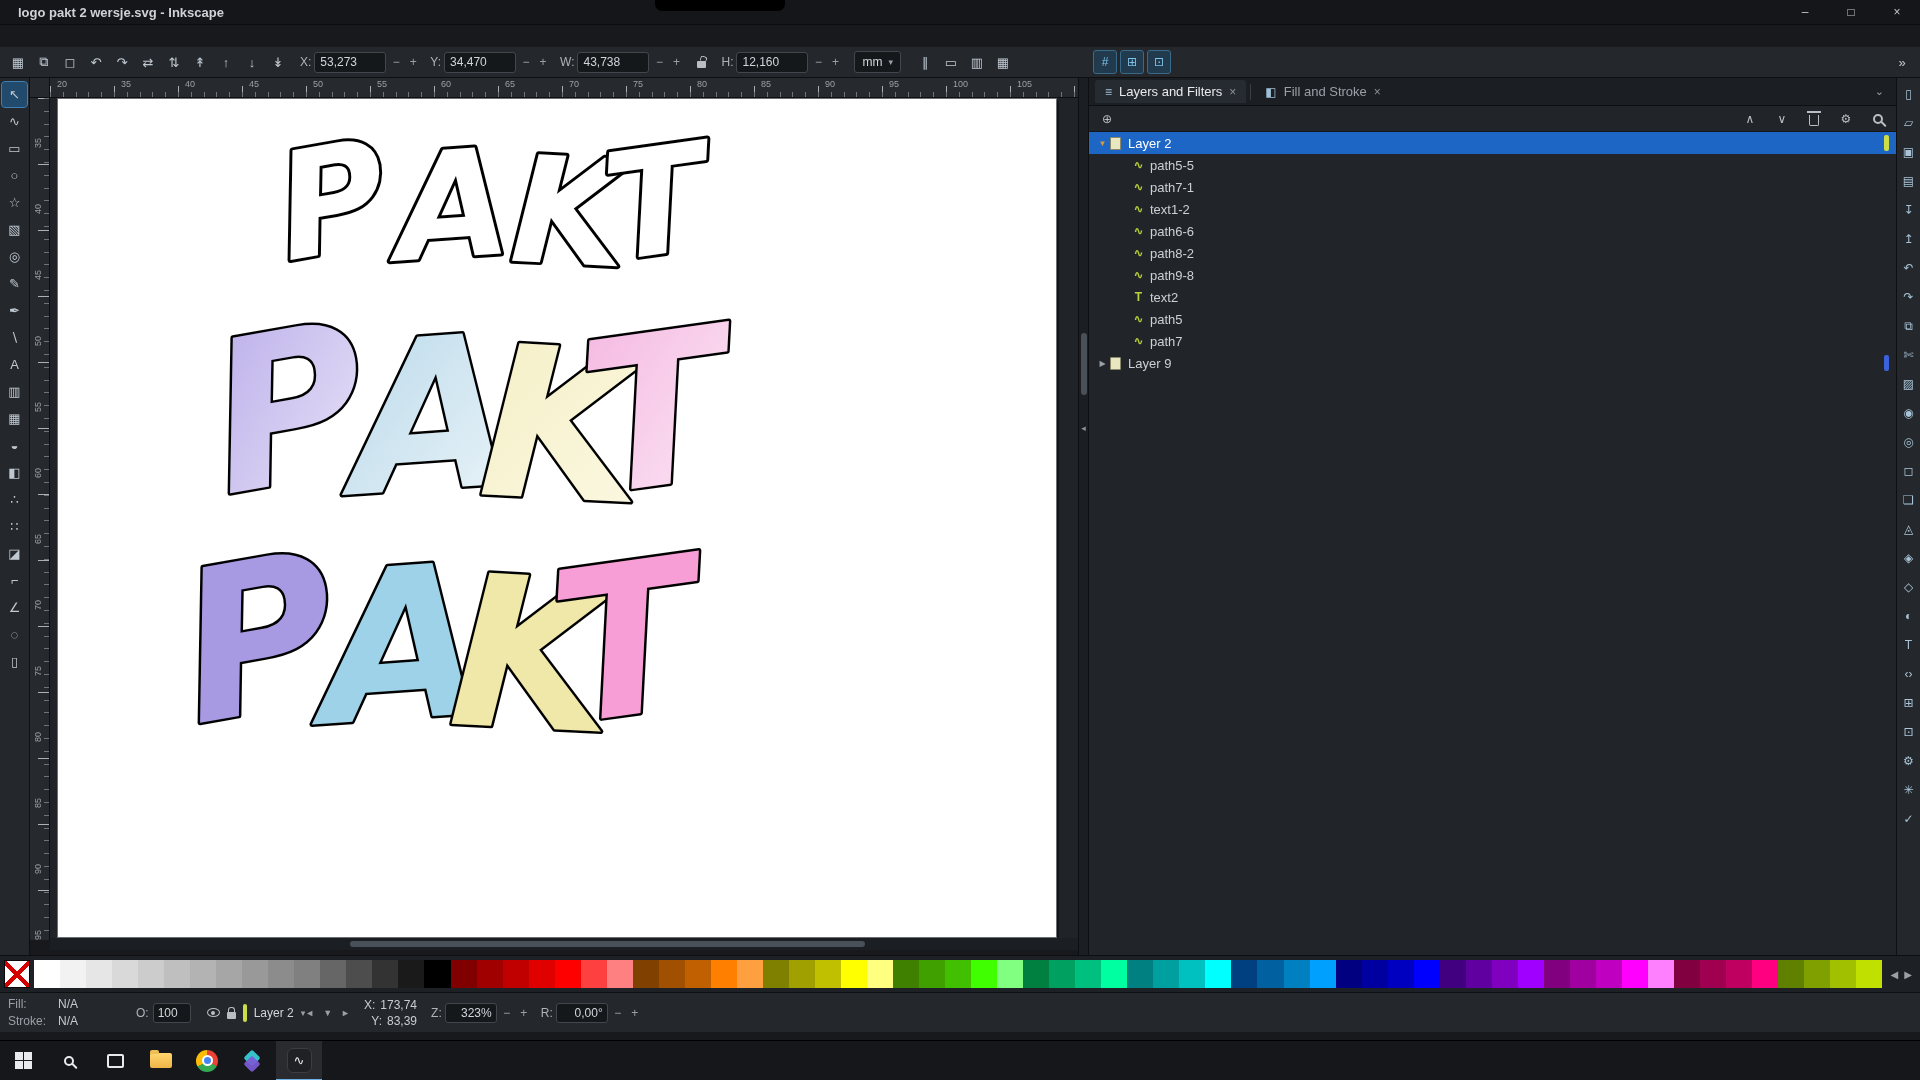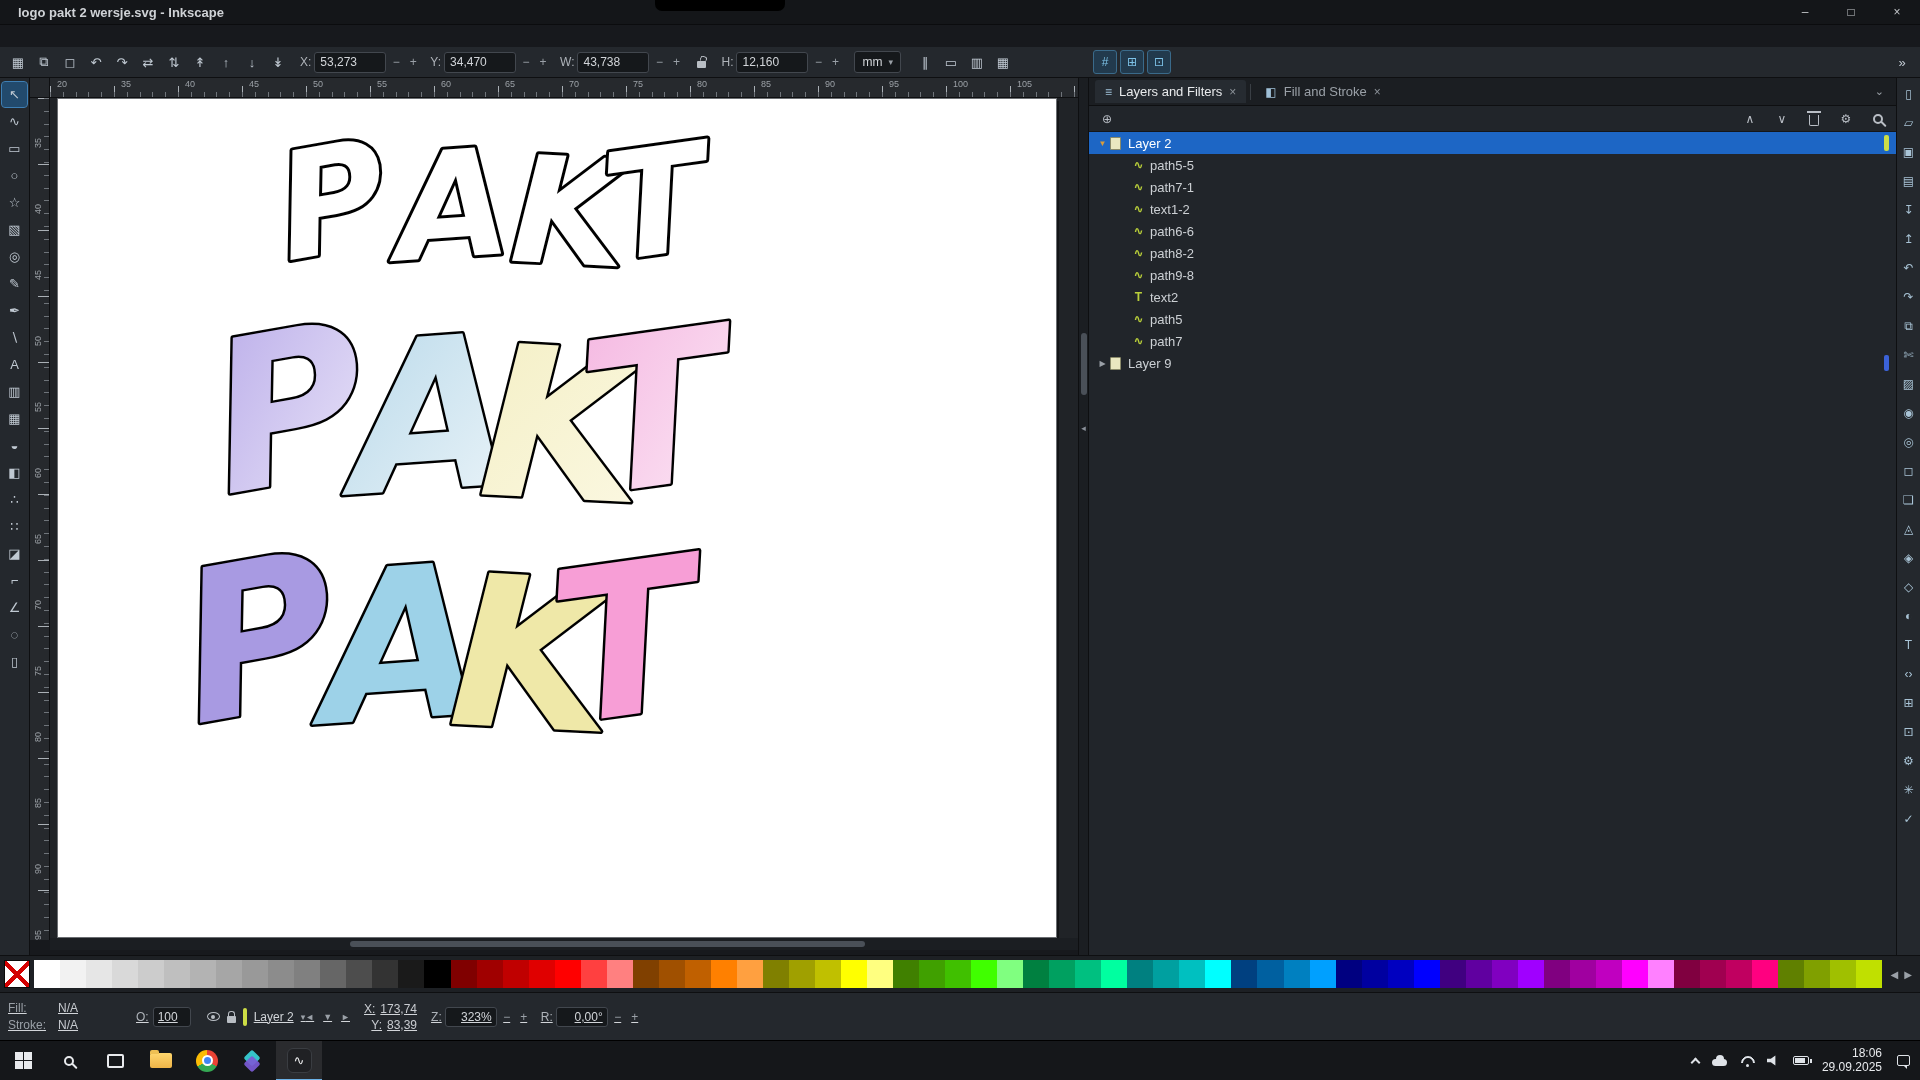--- a/index.html
+++ b/index.html
@@ -116,22 +116,22 @@
     display:flex;align-items:center;padding:0 4px;gap:4px;border-top:1px solid #0e0f11;}
   .noneswatch{width:26px;height:28px;background:
       linear-gradient(45deg,transparent 44%,#d40000 44% 56%,transparent 56%),
       linear-gradient(-45deg,transparent 44%,#d40000 44% 56%,transparent 56%),#fff;
     border:1px solid #0a0a0a;}
   .swatches{display:flex;flex:1;height:28px;}
   .swatch{flex:1;height:28px;}
   .palnav{display:flex;gap:6px;color:#9aa0a7;font-size:10px;padding:0 4px;}
 
   
-  .statusbar{position:absolute;left:0;top:992px;width:1920px;height:48px;background:#24282d;
-    display:flex;align-items:center;padding:0 8px;font-size:12px;border-top:1px solid #0e0f11;text-decoration:underline;}
+  .statusbar{position:absolute;left:0;top:992px;width:1920px;height:40px;background:#24282d;
+    display:flex;align-items:center;padding:0 8px;font-size:12px;border-top:1px solid #0e0f11;}
   .fsblock{display:flex;flex-direction:column;gap:3px;width:118px;}
   .fsrow{display:flex;gap:8px;}
   .fslabel{color:#9aa0a7;width:42px;}
   .fsval{color:#c6cacf;}
   .oblock{display:flex;align-items:center;gap:4px;margin-left:10px;}
   .oinput{width:38px;height:20px;background:#15181b;border:1px solid #42474e;border-radius:3px;
     color:#d2d5d9;font-size:12px;padding:0 4px;font-family:inherit;}
   .layerchip{display:flex;align-items:center;gap:7px;margin-left:16px;}
   .layertag{width:4px;height:18px;background:#cddd45;border-radius:2px;}
   .statusmsg{margin-left:20px;color:#c9ccd1;font-size:13px;white-space:nowrap;overflow:hidden;
@@ -790,39 +790,15 @@
     </div>
     <div class="tbicon">
       <span class="chrome"></span>
     </div>
     <div class="tbicon">
       <span class="appx"></span>
     </div>
     <div class="tbicon active">
       <span class="inkico">∿</span>
     </div>
-    <div class="tray">
-      <span class="trayico">
-          <span class="css-chevron-up"></span>
-        </span>
-      <span class="trayico">
-          <span class="css-cloud"></span>
-        </span>
-      <span class="trayico">
-          <span class="css-wifi"></span>
-        </span>
-      <span class="trayico">
-          <span class="css-vol"></span>
-        </span>
-      <span class="trayico">
-          <span class="css-batt"></span>
-        </span>
-      <div class="clock">
-        <span>18:06</span>
-        <span>29.09.2025</span>
-      </div>
-      <span class="trayico">
-          <span class="css-chat"></span>
-        </span>
-    </div>
   </div>
 
 </div>
 
 </body></html>

